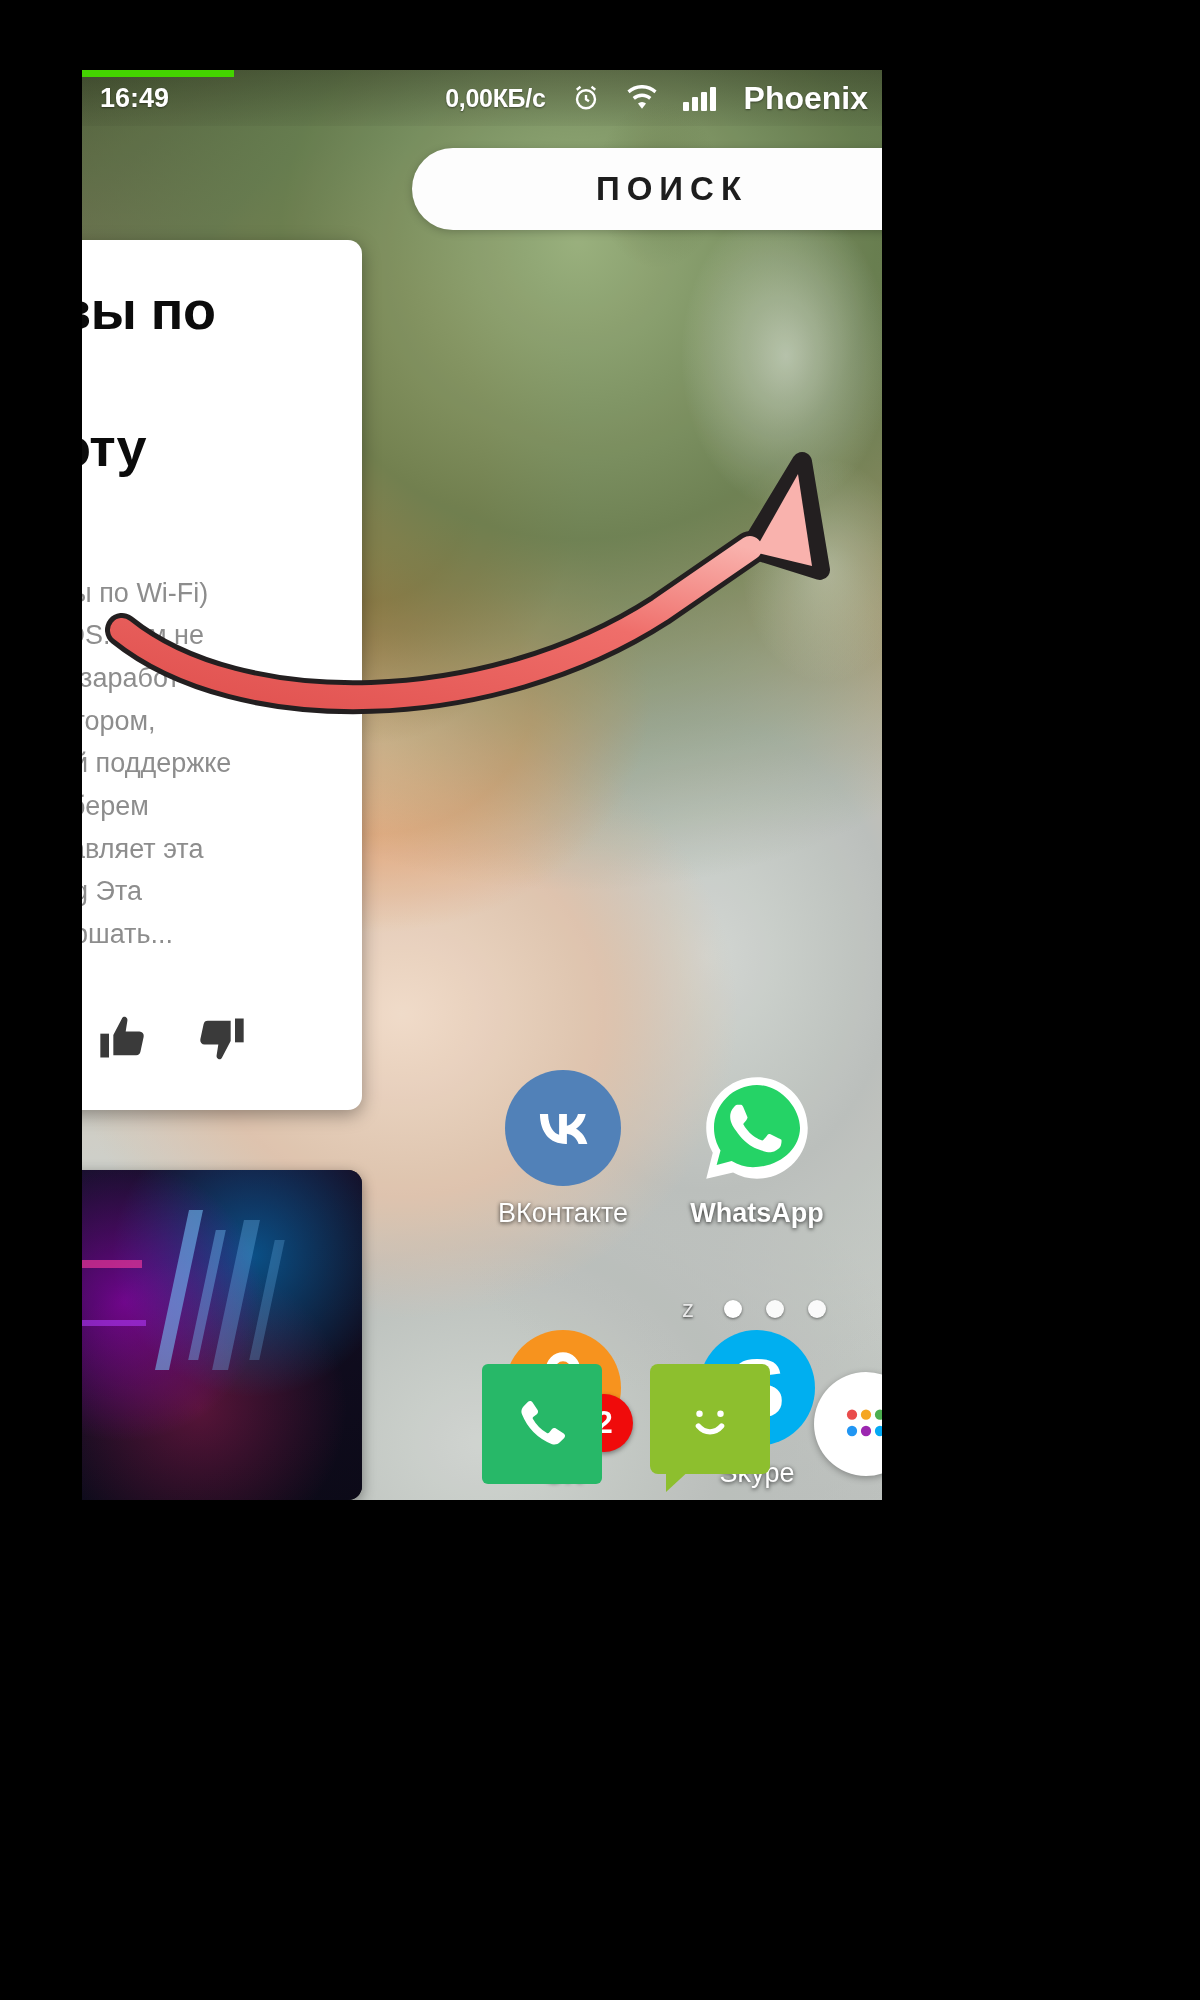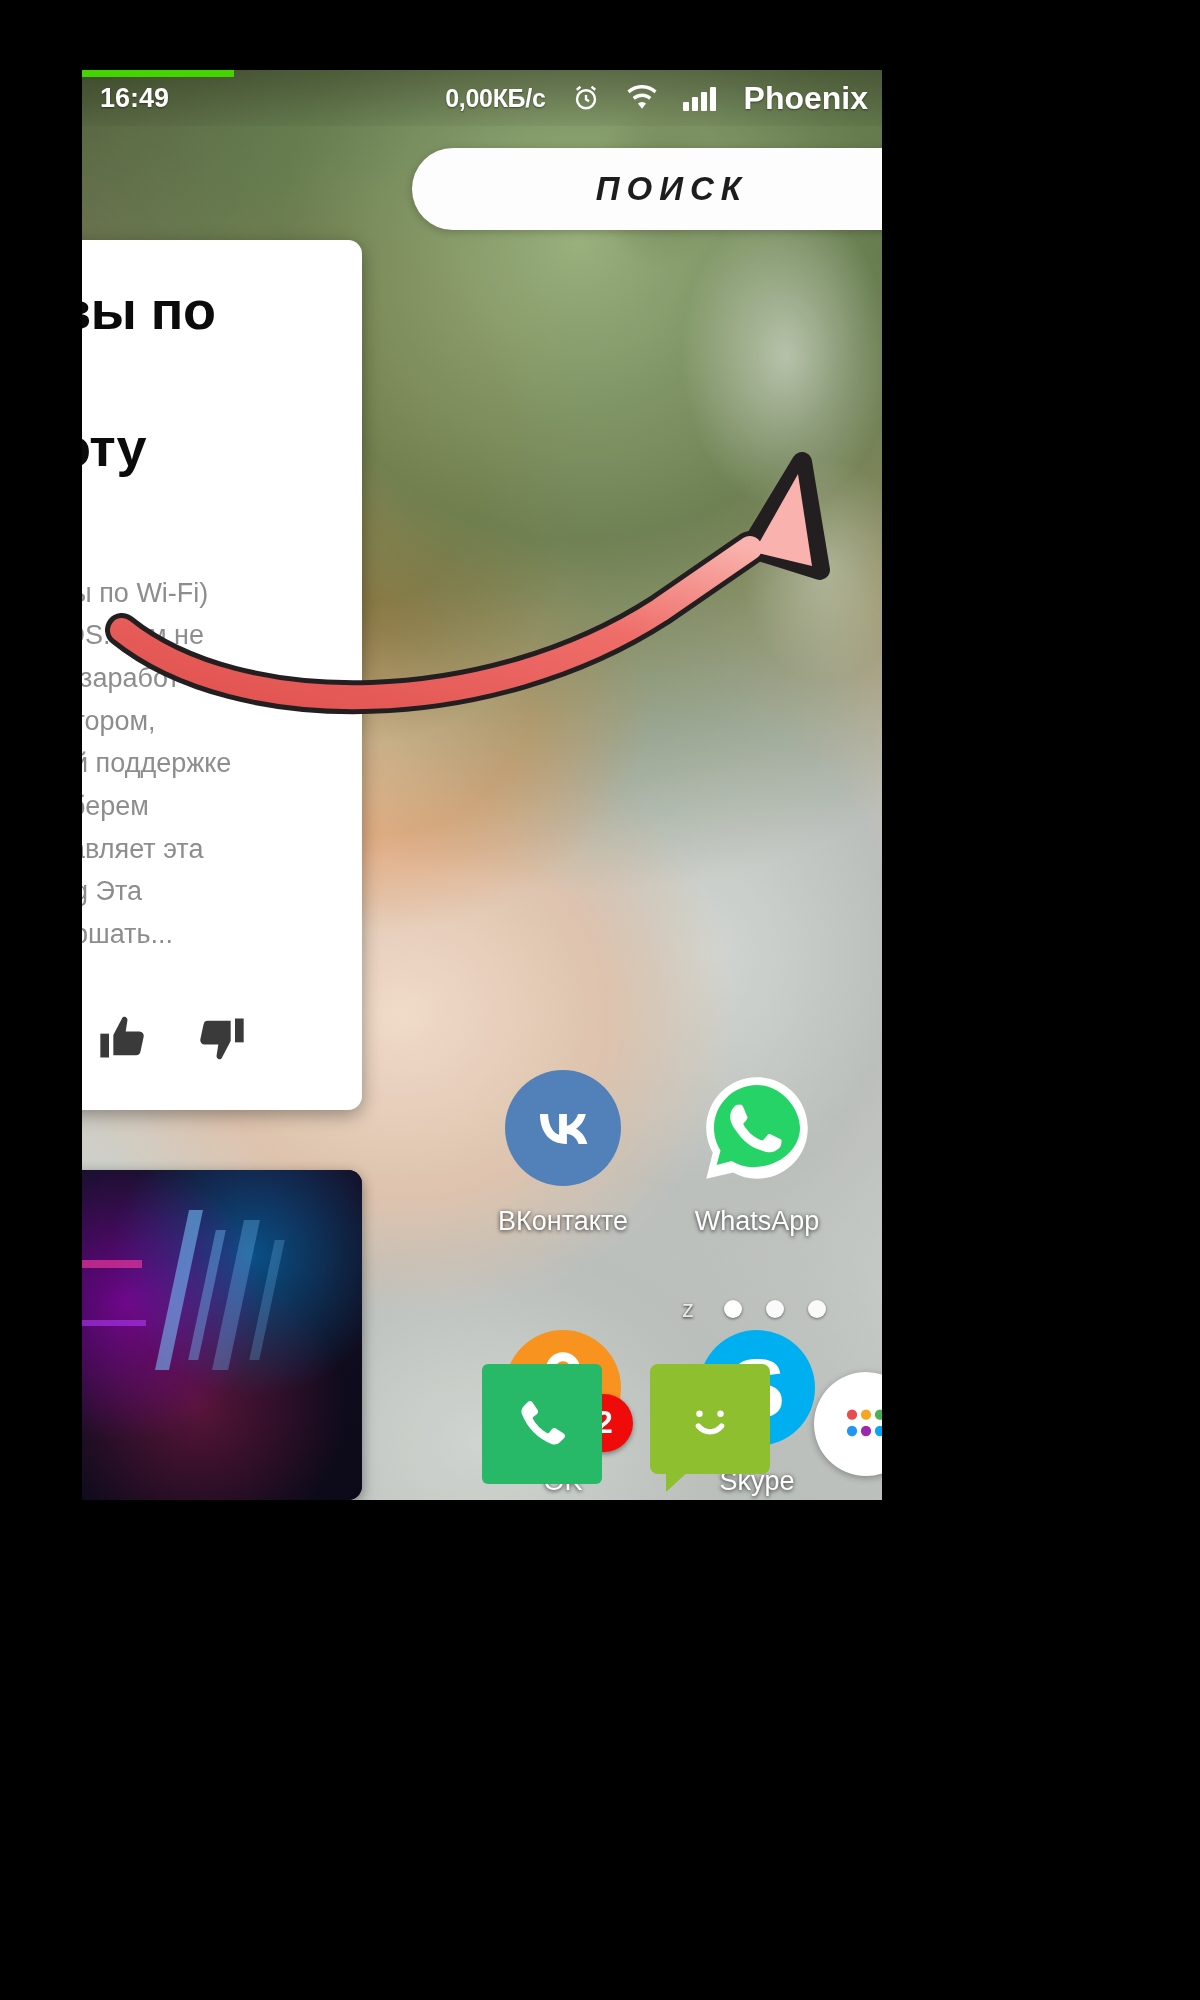--- a/index.html
+++ b/index.html
@@ -52,21 +52,20 @@
 
   .ico{ display:inline-block; }
   svg{ display:block; }
 
   
   .searchbar{
     position:absolute; left:330px; top:78px; width:520px; height:82px;
     background:#fdfdfd; border-radius:42px;
     display:flex; align-items:center; justify-content:center;
     box-shadow:0 2px 8px rgba(0,0,0,.22);
-    font-style:italic;
   }
   .searchbar span{
     color:#1d1d1d; font-size:33px; font-weight:bold; letter-spacing:7px;
   }
 
   
   .card{
     position:absolute; left:-60px; top:170px; width:340px; height:870px;
     background:#fff; border-radius:14px;
     box-shadow:0 5px 18px rgba(0,0,0,.35);
@@ -102,21 +101,21 @@
   .card2 .bar{ position:absolute; background:rgba(120,200,255,.55); }
 
   
   .grid{ position:absolute; left:340px; top:0; right:0; bottom:0; }
   .app{ position:absolute; width:150px; text-align:center; }
   .app .glyph{
     width:116px; height:116px; margin:0 auto; position:relative;
     display:flex; align-items:center; justify-content:center;
   }
   .app .label{
-    margin-top:20px; color:#fff; font-size:27px;
+    margin-top:12px; color:#fff; font-size:27px;
     text-shadow:0 1px 4px rgba(0,0,0,.8); white-space:nowrap;
   }
   .badge{
     position:absolute; right:-12px; bottom:-6px; width:58px; height:58px;
     border-radius:50%; background:#f00b0b; color:#fff; font-size:31px;
     font-weight:bold; display:flex; align-items:center; justify-content:center;
     box-shadow:0 2px 5px rgba(0,0,0,.4);
   }
 
   .circle{ width:116px;height:116px;border-radius:50%;display:flex;
@@ -196,21 +195,21 @@
         <div class="glyph">
           <div class="circle" style="background:#5181b8;">
             <svg width="78" height="78" viewBox="0 0 24 24" fill="#fff">
               <path d="M12.9 16.9c-5 0-7.9-3.5-8-9.2h2.5c.1 4.2 2 6 3.4 6.4V7.7h2.4v3.6c1.4-.2 2.9-1.8 3.4-3.6h2.4c-.4 2.2-1.9 3.8-3 4.5 1.1.6 2.8 2 3.5 4.7h-2.7c-.5-1.6-1.9-2.9-3.6-3.1v3.1z"></path>
             </svg>
           </div>
         </div>
         <div class="label">ВКонтакте</div>
       </div>
 
-      <div class="app" style="left:260px; top:1000px;">
+      <div class="app" style="left:260px; top:1000px;font-weight:bold;">
         <div class="glyph">
           <svg width="116" height="116" viewBox="0 0 48 48">
             <path d="M24 3C12.4 3 3 12.4 3 24c0 3.7 1 7.2 2.7 10.2L3 45l11.1-2.6A20.9 20.9 0 0 0 24 45c11.6 0 21-9.4 21-21S35.6 3 24 3z" fill="#fff"></path>
             <path d="M24 6.2C14.2 6.2 6.2 14.2 6.2 24c0 3.4 1 6.6 2.7 9.3l-1.6 6 6.2-1.6c2.6 1.6 5.6 2.5 8.8 2.5C33.8 40.2 41.8 32.2 41.8 24S33.8 6.2 24 6.2z" fill="#25d366"></path>
             <path d="M18.3 15.3c-.4-.9-.8-.9-1.2-.9h-1c-.4 0-.9.1-1.4.7-.5.6-1.8 1.8-1.8 4.3s1.9 5 2.1 5.3c.3.3 3.6 5.8 8.9 7.9 4.4 1.7 5.3 1.4 6.3 1.3 1-.1 3.1-1.3 3.6-2.5.4-1.2.4-2.3.3-2.5-.1-.2-.5-.4-1-.6l-3.5-1.7c-.5-.2-.9-.3-1.2.2s-1.4 1.7-1.7 2.1c-.3.3-.6.4-1.1.1-.5-.2-2.2-.8-4.2-2.6-1.5-1.4-2.6-3.1-2.9-3.6-.3-.5 0-.8.2-1 .2-.2.5-.6.8-.9.2-.3.3-.5.5-.9.2-.3 0-.7-.1-.9l-1.6-3.8z" fill="#fff"></path>
           </svg>
         </div>
         <div class="label">WhatsApp</div>
       </div>
 

